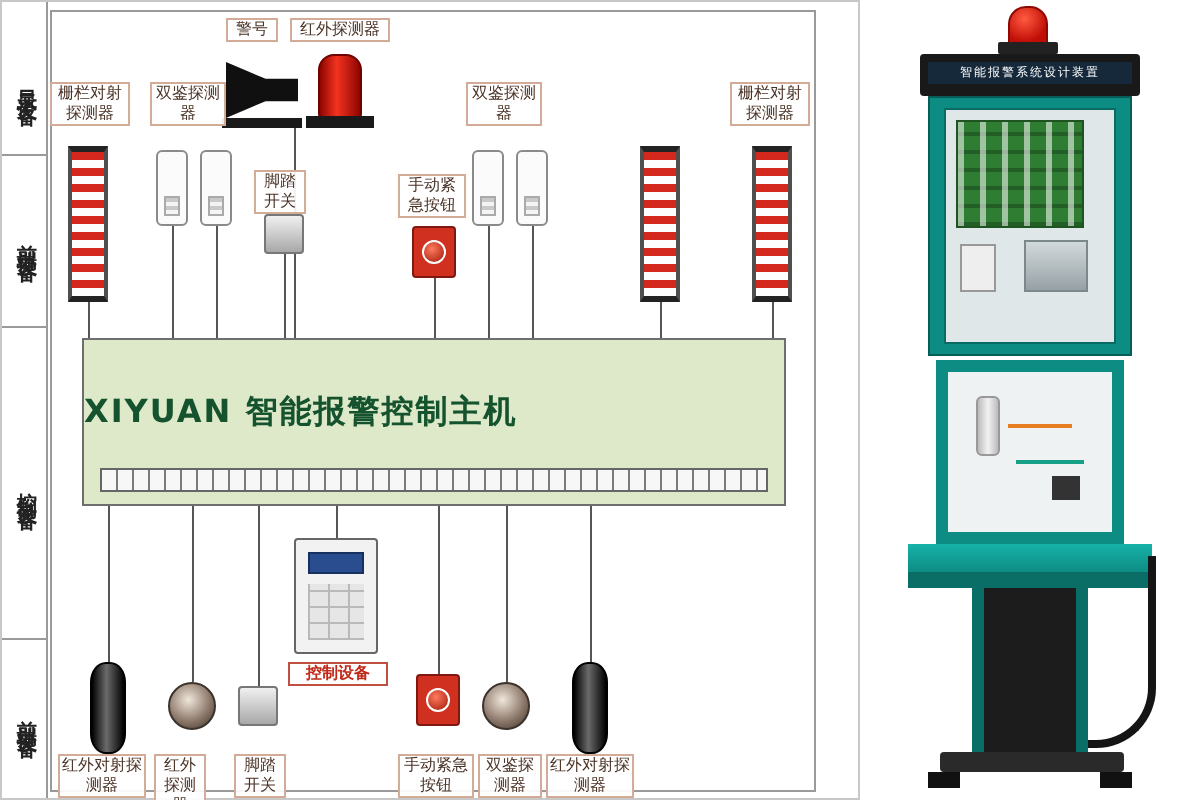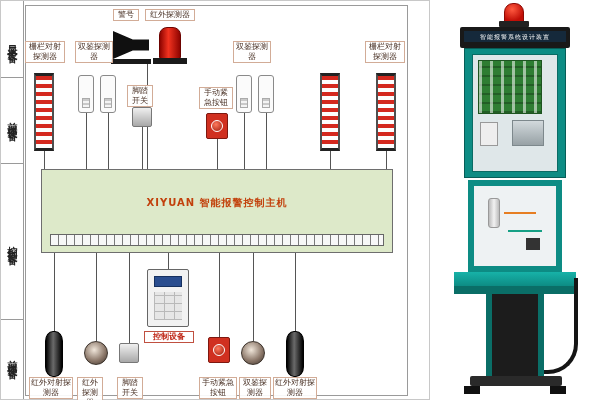--- a/index.html
+++ b/index.html
@@ -35,22 +35,22 @@
   .foot{position:absolute;background:linear-gradient(#f0f0f0,#a8a8a8);border:1px solid #777;border-radius:2px;z-index:2}
   .ebtn{position:absolute;background:#d03020;border:1px solid #7e1810;border-radius:2px;z-index:2}
   .ebtn .cap{position:absolute;left:50%;top:48%;width:12px;height:12px;margin:-6px 0 0 -6px;border-radius:50%;
              background:radial-gradient(circle at 40% 35%,#ff7a5e,#9e1808);border:1px solid #fff}
   .cyl{position:absolute;width:18px;height:46px;background:linear-gradient(90deg,#000,#6a6a6a 45%,#000);
        border:1px solid #000;border-radius:8px/10px;z-index:2}
   .rnd{position:absolute;width:24px;height:24px;border-radius:50%;border:1px solid #3c332c;
        background:radial-gradient(circle at 42% 36%,#f0e6da,#8a7668 58%,#39302a);z-index:2}
 
   .host{position:absolute;left:40px;top:168px;width:352px;height:84px;background:#dde9c9;border:1px solid #6e6e6e;z-index:3}
-  .host .title{position:absolute;top:26px;left:0;right:0;text-align:center;font-weight:700;font-size:10px;
-               color:#c2410c;letter-spacing:1px}
+  .host .title{position:absolute;top:26px;left:0;right:0;font-weight:700;font-size:16px;
+               color:#14532d;letter-spacing:1px}
   .terms{position:absolute;left:8px;right:8px;bottom:6px;height:12px;border:1px solid #666;
          background:repeating-linear-gradient(90deg,#f7f7f7 0 7px,#7a7a7a 7px 8px)}
 
   .keypad{position:absolute;left:146px;top:268px;width:42px;height:58px;background:#f2f2f2;
           border:1px solid #666;border-radius:2px;z-index:3}
   .keypad .screen{position:absolute;left:6px;top:6px;right:6px;height:11px;background:#2a4d8f;border:1px solid #16305f}
   .keypad .keys{position:absolute;left:6px;top:22px;right:6px;bottom:6px;background:
       repeating-linear-gradient(0deg,#b9b9b9 0 1px,transparent 1px 8px),
       repeating-linear-gradient(90deg,#b9b9b9 0 1px,transparent 1px 10px),#e6e6e6}
 

